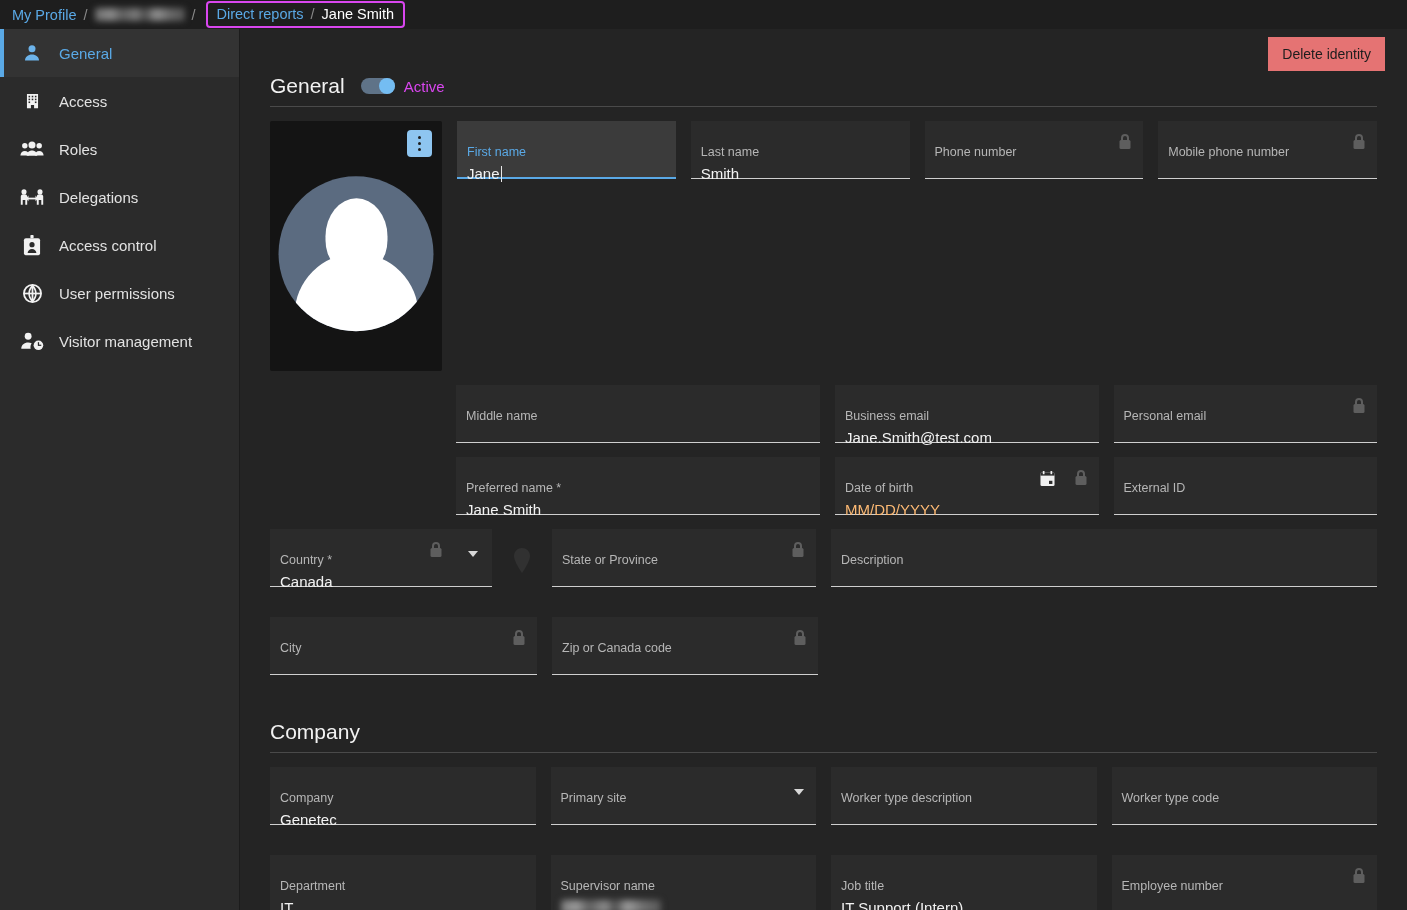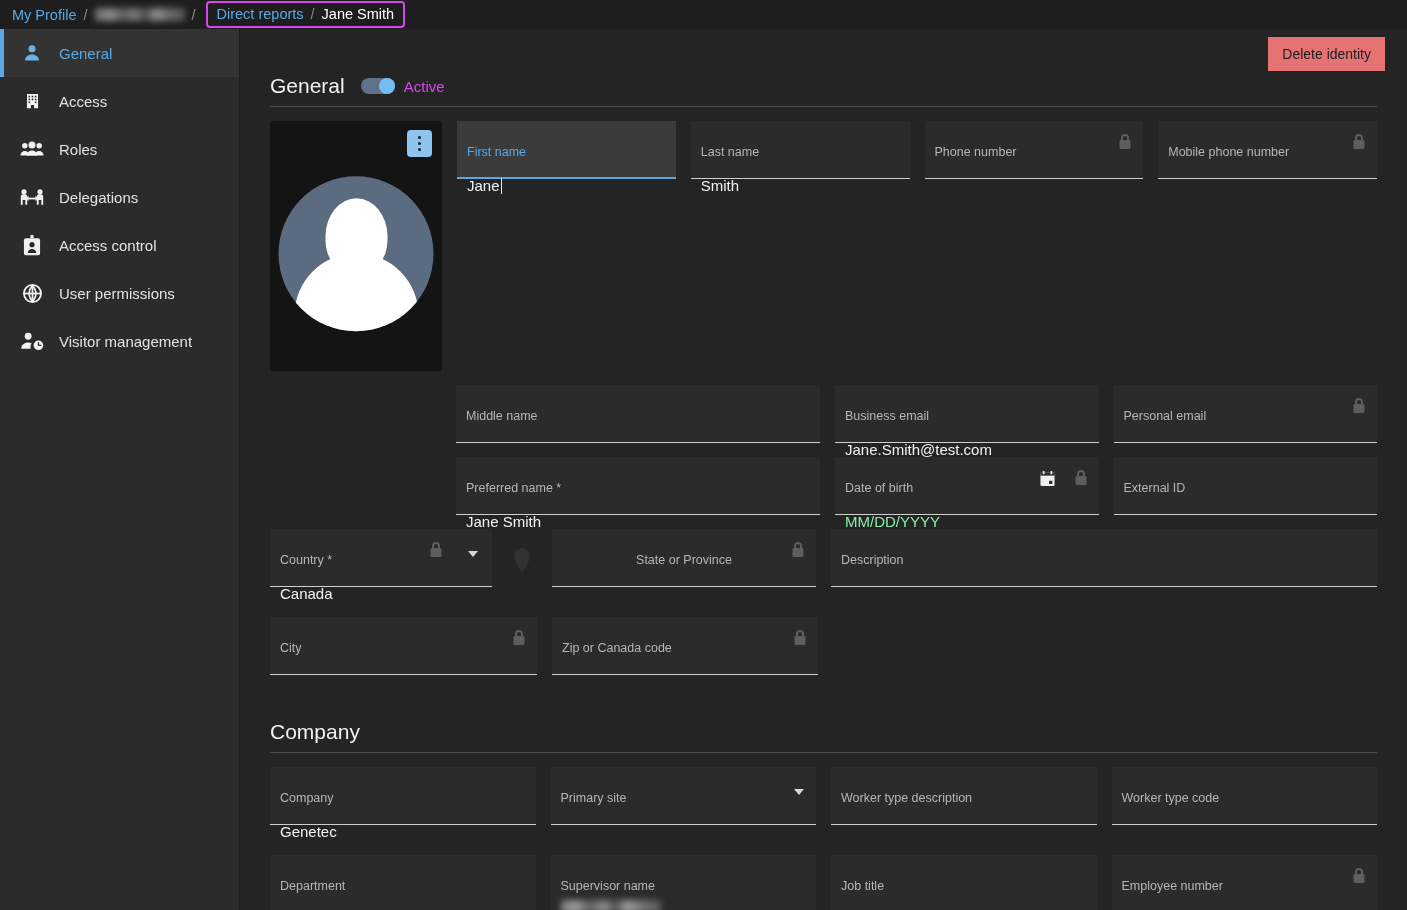--- a/index.html
+++ b/index.html
@@ -207,27 +207,27 @@
     color: #b6b6b6;
     display: block;
     line-height: 16px;
     white-space: nowrap;
   }
   .field.focused .lbl { color: #5aa9e6; }
   .field .req { color: #b6b6b6; }
   .field .val {
     font-size: 15px;
     color: #f2f2f2;
-    margin-top: 16px;
+    margin-top: 4px;
     display: block;
     line-height: 20px;
     white-space: nowrap;
     overflow: hidden;
   }
-  .field .val.placeholder { color: #86efac; }
+  .field .val.placeholder { color: #fdba74; }
   .caret {
     display: inline-block;
     width: 1px; height: 16px;
     background: #e8e8e8;
     vertical-align: -3px;
     margin-left: 1px;
   }
   .redact {
     display: inline-block;
     width: 100px; height: 14px;
@@ -513,21 +513,21 @@
                 <rect x="2.5" y="7" width="11" height="9" rx="1.5"></rect>
               </svg>
             </span>
           <span class="caret-down with-lock"></span>
         </div>
         <div class="mappin">
           <svg width="22" height="28" viewBox="0 0 22 28">
               <path d="M11 1C6.6 1 3 4.5 3 8.9c0 5.8 8 17.1 8 17.1s8-11.3 8-17.1C19 4.5 15.4 1 11 1z"></path>
             </svg>
         </div>
-        <div class="field" style="flex:0 0 264px;text-align:center;">
+        <div class="field" style="flex:0 0 264px;">
           <span class="lbl">State or Province</span>
           <span class="val"></span>
           <span class="lock">
               <svg width="16" height="18" viewBox="0 0 16 18">
                 <path d="M4 7V5a4 4 0 0 1 8 0v2h-2V5a2 2 0 0 0-4 0v2z"></path>
                 <rect x="2.5" y="7" width="11" height="9" rx="1.5"></rect>
               </svg>
             </span>
         </div>
         <div class="field">

